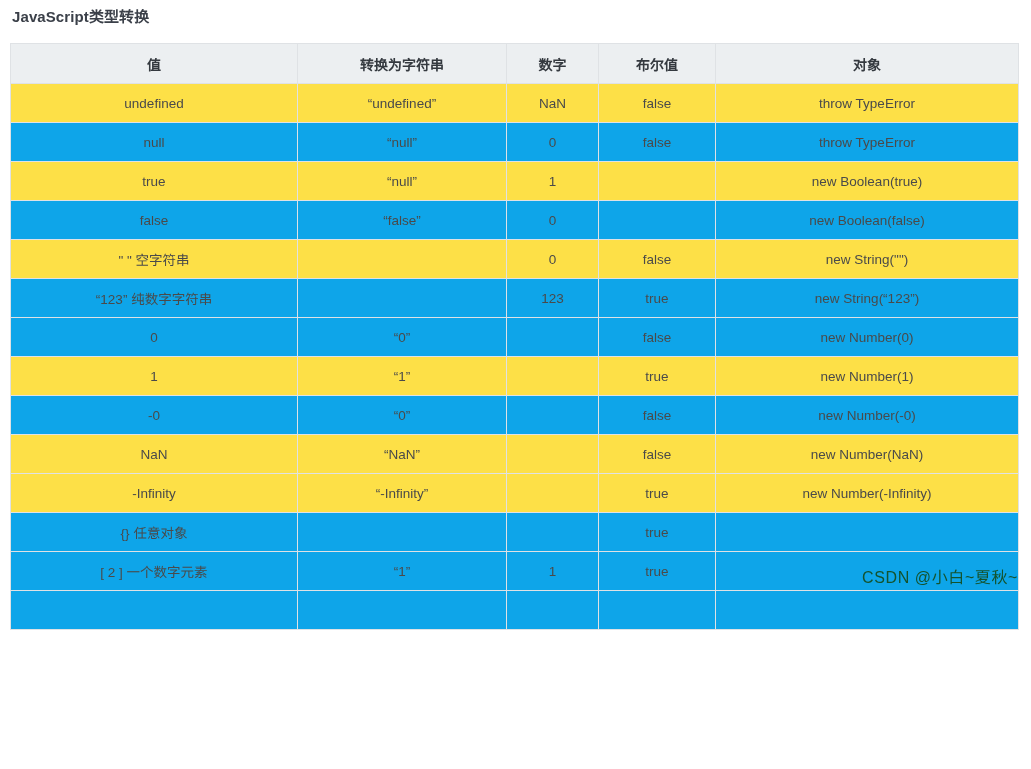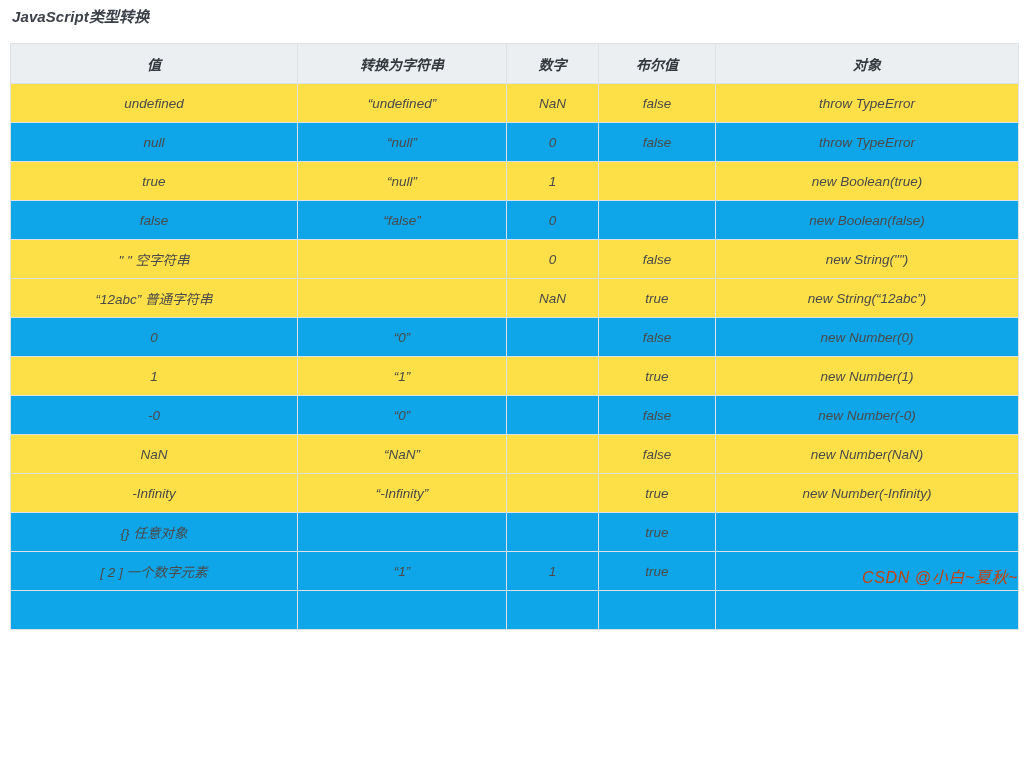--- a/index.html
+++ b/index.html
@@ -14,21 +14,20 @@
     overflow: hidden;
     font-family: "Liberation Sans", "DejaVu Sans", sans-serif;
     color: #3f3f3f;
     position: relative;
   }
   .page {
     position: relative;
     width: 1031px;
     height: 605px;
     box-sizing: border-box;
-    font-style: italic;
   }
   .page-title {
     margin: 0;
     padding: 7px 0 0 12px;
     font-size: 15px;
     font-weight: bold;
     color: #3b4049;
     letter-spacing: 0.1px;
     line-height: 20px;
   }
@@ -76,21 +75,21 @@
   }
   table.conv-table tbody td {
     color: #4a4a4a;
     font-size: 13.5px;
   }
   .watermark {
     position: absolute;
     right: 13px;
     bottom: 17px;
     font-size: 16px;
-    color: #c2410c;
+    color: #14532d;
     letter-spacing: 0.6px;
     pointer-events: none;
     white-space: nowrap;
     font-family: "Liberation Sans", "DejaVu Sans", sans-serif;
   }
 </style>
 </head>
 <body>
 
 <div class="page">
@@ -144,26 +143,26 @@
             <td></td>
             <td>new Boolean(false)</td>
           </tr>
           <tr class="odd">
             <td>" " 空字符串</td>
             <td></td>
             <td>0</td>
             <td>false</td>
             <td>new String("")</td>
           </tr>
-          <tr class="odd">
-            <td>“12abc” 普通字符串</td>
-            <td></td>
-            <td>NaN</td>
-            <td>true</td>
-            <td>new String(“12abc”)</td>
+          <tr class="even">
+            <td>“123” 纯数字字符串</td>
+            <td></td>
+            <td>123</td>
+            <td>true</td>
+            <td>new String(“123”)</td>
           </tr>
           <tr class="even">
             <td>0</td>
             <td>“0”</td>
             <td></td>
             <td>false</td>
             <td>new Number(0)</td>
           </tr>
           <tr class="odd">
             <td>1</td>

